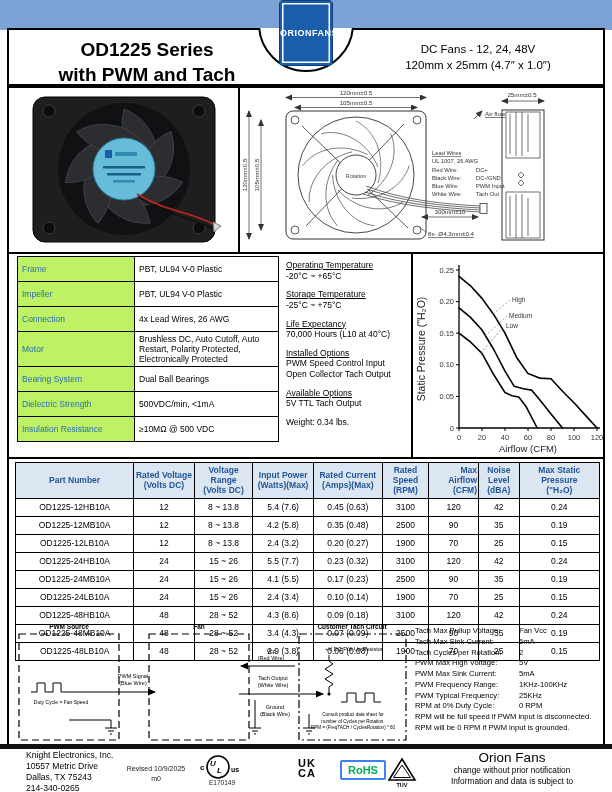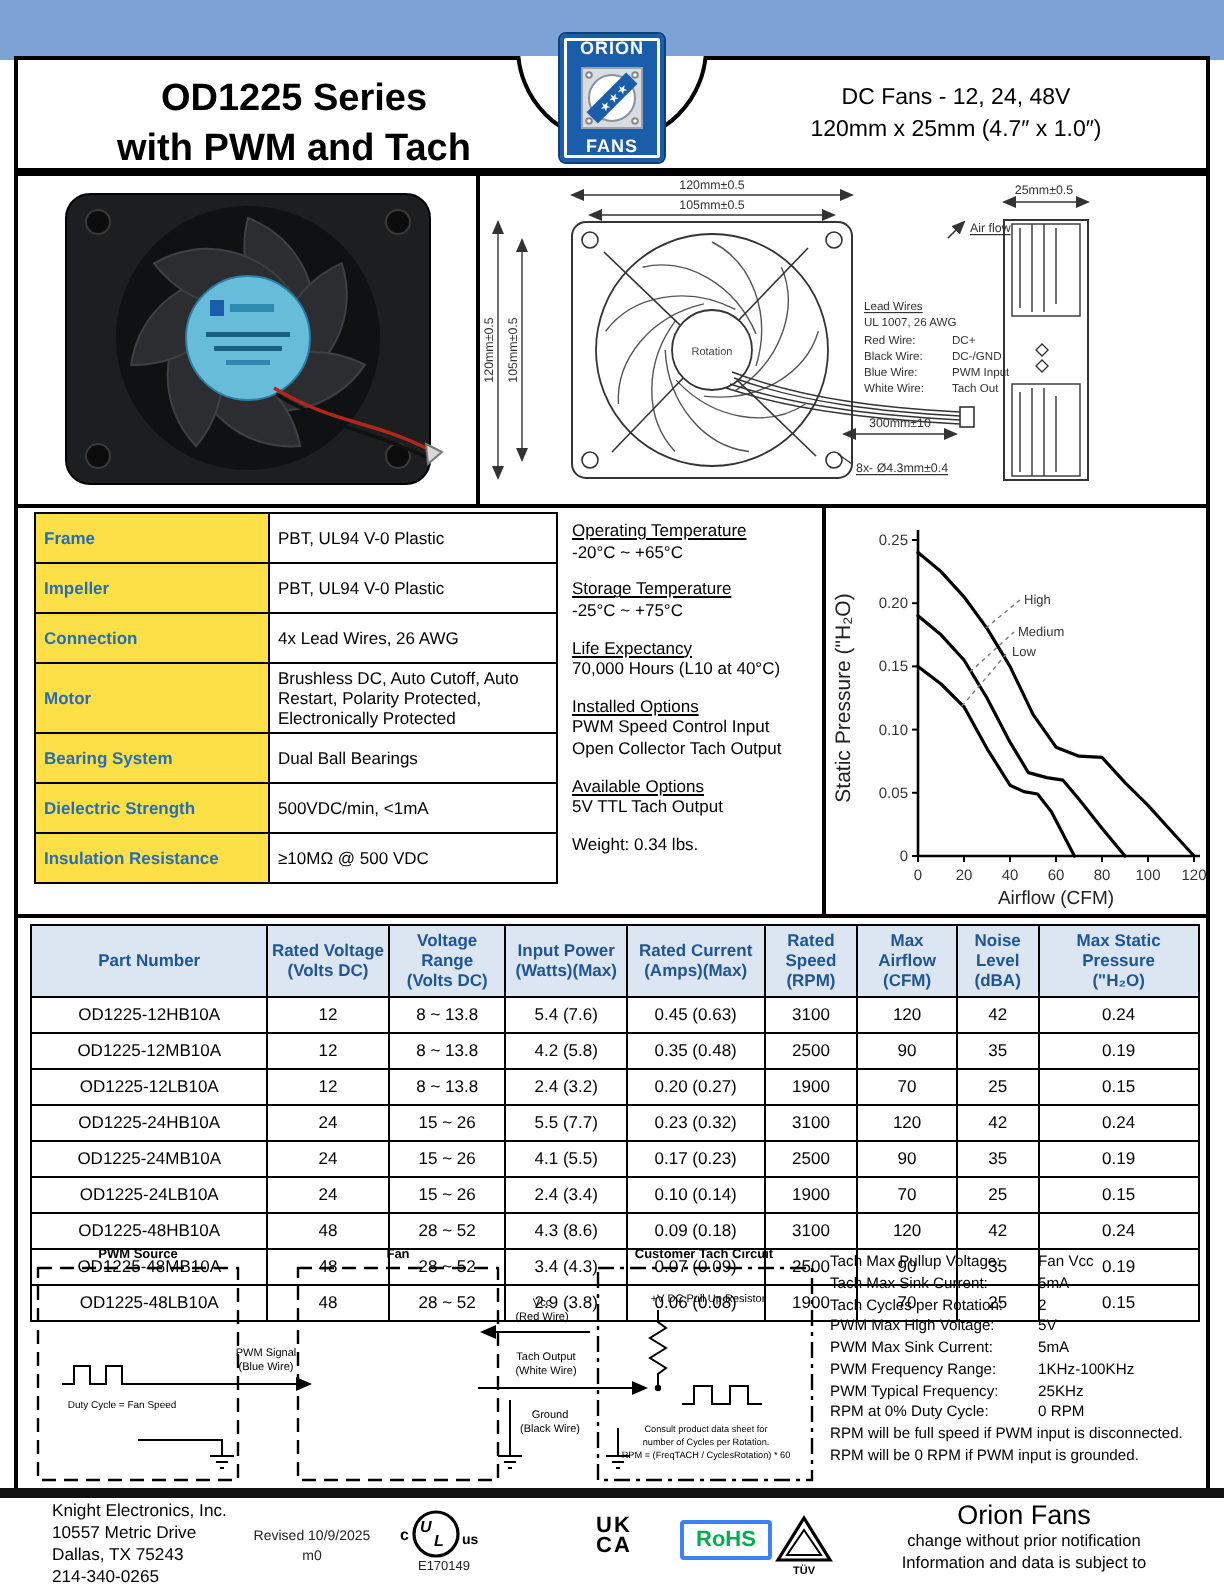--- a/index.html
+++ b/index.html
@@ -4,34 +4,34 @@
 <style>
   html,body{margin:0;padding:0;background:#e8e8e8;}
   .page{position:relative;width:612px;height:792px;background:#fff;margin:0 auto;
         font-family:"Liberation Sans",sans-serif;color:#000;overflow:hidden;}
   .abs{position:absolute;}
   
   .band{left:0;top:0;width:612px;height:30px;background:#7da3d6;}
   .header-box{left:7px;top:28px;width:598px;height:58px;background:#fff;border:2px solid #000;box-sizing:border-box;}
   .notch-wrap{left:258px;top:28px;width:96px;height:50px;overflow:hidden;z-index:3;}
   .notch{width:96px;height:96px;margin-top:-52px;border-radius:50%;background:#fff;border:2px solid #000;box-sizing:border-box;}
-  .logo{left:279px;top:16px;width:54px;height:66px;background:#1a5dab;border:1px solid #0d3f7a;
+  .logo{left:279px;top:0;width:54px;height:66px;background:#1a5dab;border:1px solid #0d3f7a;
         border-radius:4px;z-index:4;box-shadow:inset 0 0 0 2px #1a5dab, inset 0 0 0 3.5px #fff;
-        display:flex;flex-direction:column;align-items:center;justify-content:space-between;padding:3px 16px;box-sizing:border-box;}
+        display:flex;flex-direction:row;align-items:center;justify-content:space-between;padding:3px 0;box-sizing:border-box;}
   .logo-txt{color:#fff;font-size:9px;font-weight:bold;letter-spacing:.5px;line-height:1;}
   .title{left:36px;top:38px;width:222px;text-align:center;font-size:19px;font-weight:bold;line-height:1.3;z-index:5;}
   .hdr-right{left:362px;top:42px;width:232px;text-align:center;font-size:11.5px;line-height:1.35;z-index:5;}
   
   .content-box{left:7px;top:86px;width:598px;height:660px;border:2px solid #000;box-sizing:border-box;}
   .inline-rule{position:absolute;background:#000;}
   
   table{border-collapse:collapse;}
   #spec-table{position:absolute;left:8px;top:168px;width:262px;font-size:8.5px;}
   #spec-table td{border:1px solid #000;padding:2px 4px;vertical-align:middle;}
-  #spec-table td.lbl{background:#fde047;color:#2a6db5;width:108px;height:20px;font-weight:bold;}
+  #spec-table td.lbl{background:#bef264;color:#2a6db5;width:108px;height:20px;}
   
   .options{position:absolute;left:277px;top:172px;width:122px;font-size:8.5px;line-height:1.25;}
   .opt-block{margin-bottom:8px;}
   .opt-title{text-decoration:underline;}
   .opt-text{white-space:pre-line;}
   
   #part-table{position:absolute;left:6px;top:374px;width:585px;font-size:8.5px;text-align:center;}
   #part-table th{border:1px solid #000;background:#dce6f2;color:#1f5597;font-weight:bold;
                  padding:2px 1px;white-space:pre-line;line-height:1.2;height:30px;}
   #part-table td{border:1px solid #000;padding:1.5px 1px;height:14px;}
@@ -321,21 +321,21 @@
             <th style="width: 60px;">Voltage
 Range
 (Volts DC)</th>
             <th style="width: 62px;">Input Power
 (Watts)(Max)</th>
             <th style="width: 72px;">Rated Current
 (Amps)(Max)</th>
             <th style="width: 46px;">Rated
 Speed
 (RPM)</th>
-            <th style="width: 50px;">Max
+            <th style="width: 50px; text-align: right;">Max
 Airflow
 (CFM)</th>
             <th style="width: 40px;">Noise
 Level
 (dBA)</th>
             <th style="width: 84px;">Max Static
 Pressure
 ("H₂O)</th>
           </tr>
         </thead>

